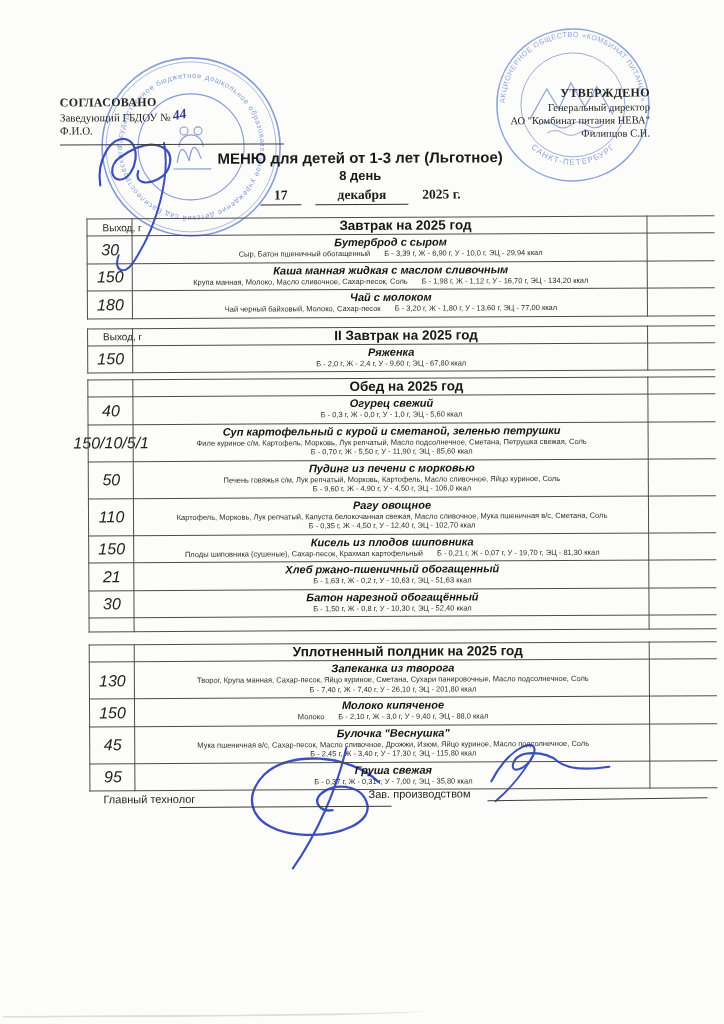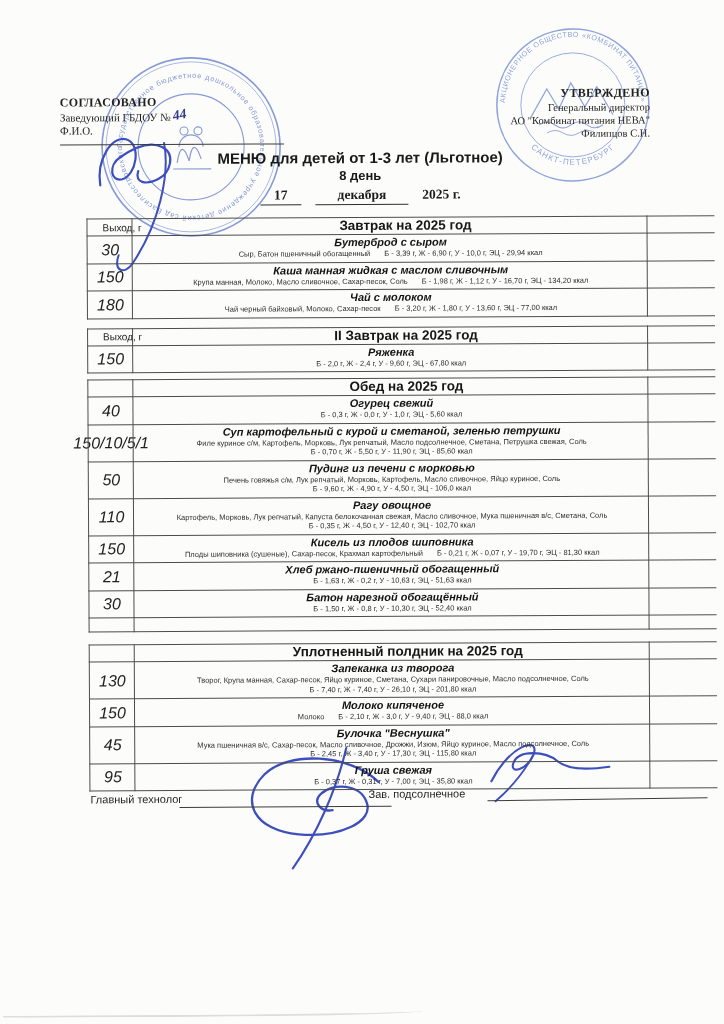--- a/index.html
+++ b/index.html
@@ -57,21 +57,21 @@
   .table-title{font-size:13.5px;font-weight:bold;line-height:16px;color:#161616;padding:0;}
   .dish{font-size:11px;font-weight:bold;font-style:italic;line-height:13px;color:#131313;}
   .detail{font-size:7.5px;line-height:9.5px;color:#2e2e2e;}
   .ingr{margin-right:14px;}
   .empty-row{height:13px;}
   .vline{position:absolute;top:0;bottom:0;width:1px;background:#4d4d4d;}
   .vl-l{left:0;} .vl-m{left:45px;} .vl-r{left:560px;}
 
   
   .f-label{position:absolute;font-size:11px;color:#1e1e1e;}
-  .f-label-left{left:89px;top:792px;}
+  .f-label-left{left:102px;top:792px;}
   .f-label-right{left:367px;top:788px;}
   .f-line{position:absolute;height:1.3px;background:#3c3c3c;}
   .f-line-left{left:178px;top:806px;width:212px;}
   .f-line-right{left:486px;top:800px;width:220px;transform:rotate(-.5deg);}
 
   .scan-edge{position:absolute;left:0;bottom:8px;width:420px;height:6px;
     border-bottom:2px solid rgba(140,140,140,.28);border-radius:0 0 60% 10%;}
 </style>
 </head>
 <body>
@@ -304,17 +304,17 @@
           </div>
         </div>
         <div class="vline vl-l"></div>
         <div class="vline vl-m"></div>
         <div class="vline vl-r"></div>
       </div>
     </div>
 
   <span class="f-label f-label-left">Главный технолог</span>
   <span class="f-line f-line-left"></span>
-  <span class="f-label f-label-right">Зав. подсолнечное</span>
+  <span class="f-label f-label-right">Зав. производством</span>
   <span class="f-line f-line-right"></span>
 
   <div class="scan-edge"></div>
 </div>
 
 </body></html>

